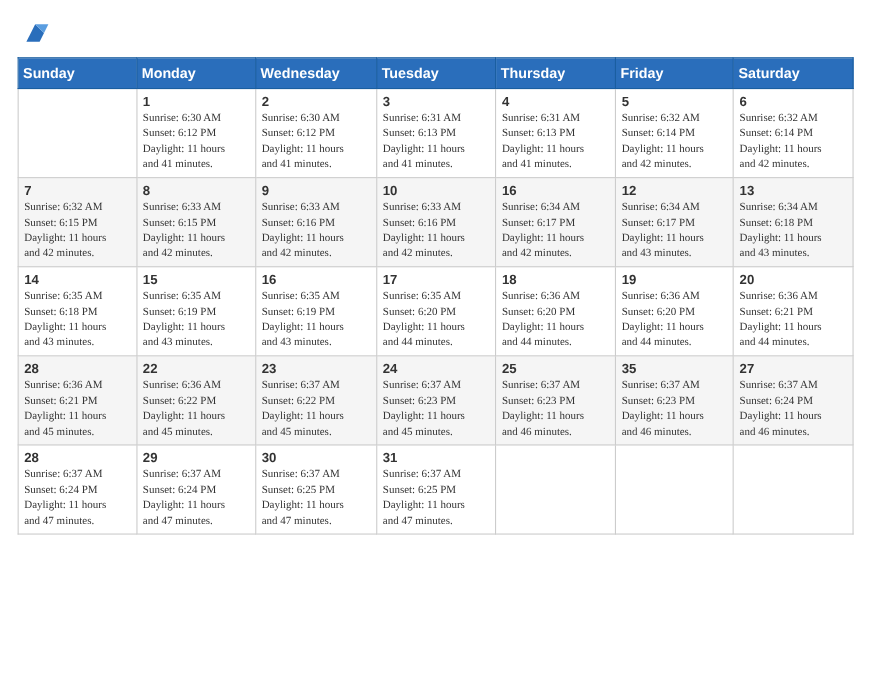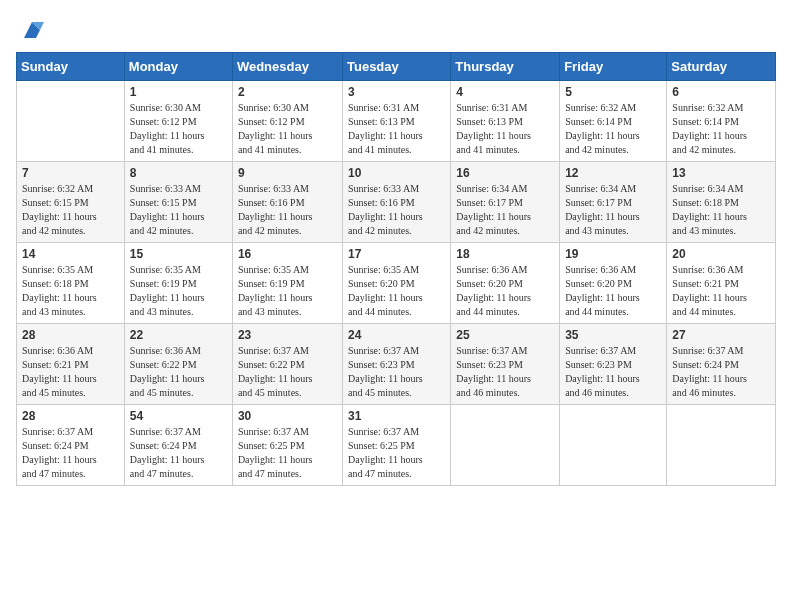--- a/index.html
+++ b/index.html
@@ -247,21 +247,21 @@
           <span class="day-num">27</span>
           <div class="day-info">Sunrise: 6:37 AM<br>Sunset: 6:24 PM<br>Daylight: 11 hours<br>and 46 minutes.</div>
         </td>
       </tr>
       <tr>
         <td>
           <span class="day-num">28</span>
           <div class="day-info">Sunrise: 6:37 AM<br>Sunset: 6:24 PM<br>Daylight: 11 hours<br>and 47 minutes.</div>
         </td>
         <td>
-          <span class="day-num">54</span>
+          <span class="day-num">29</span>
           <div class="day-info">Sunrise: 6:37 AM<br>Sunset: 6:24 PM<br>Daylight: 11 hours<br>and 47 minutes.</div>
         </td>
         <td>
           <span class="day-num">30</span>
           <div class="day-info">Sunrise: 6:37 AM<br>Sunset: 6:25 PM<br>Daylight: 11 hours<br>and 47 minutes.</div>
         </td>
         <td>
           <span class="day-num">31</span>
           <div class="day-info">Sunrise: 6:37 AM<br>Sunset: 6:25 PM<br>Daylight: 11 hours<br>and 47 minutes.</div>
         </td>

